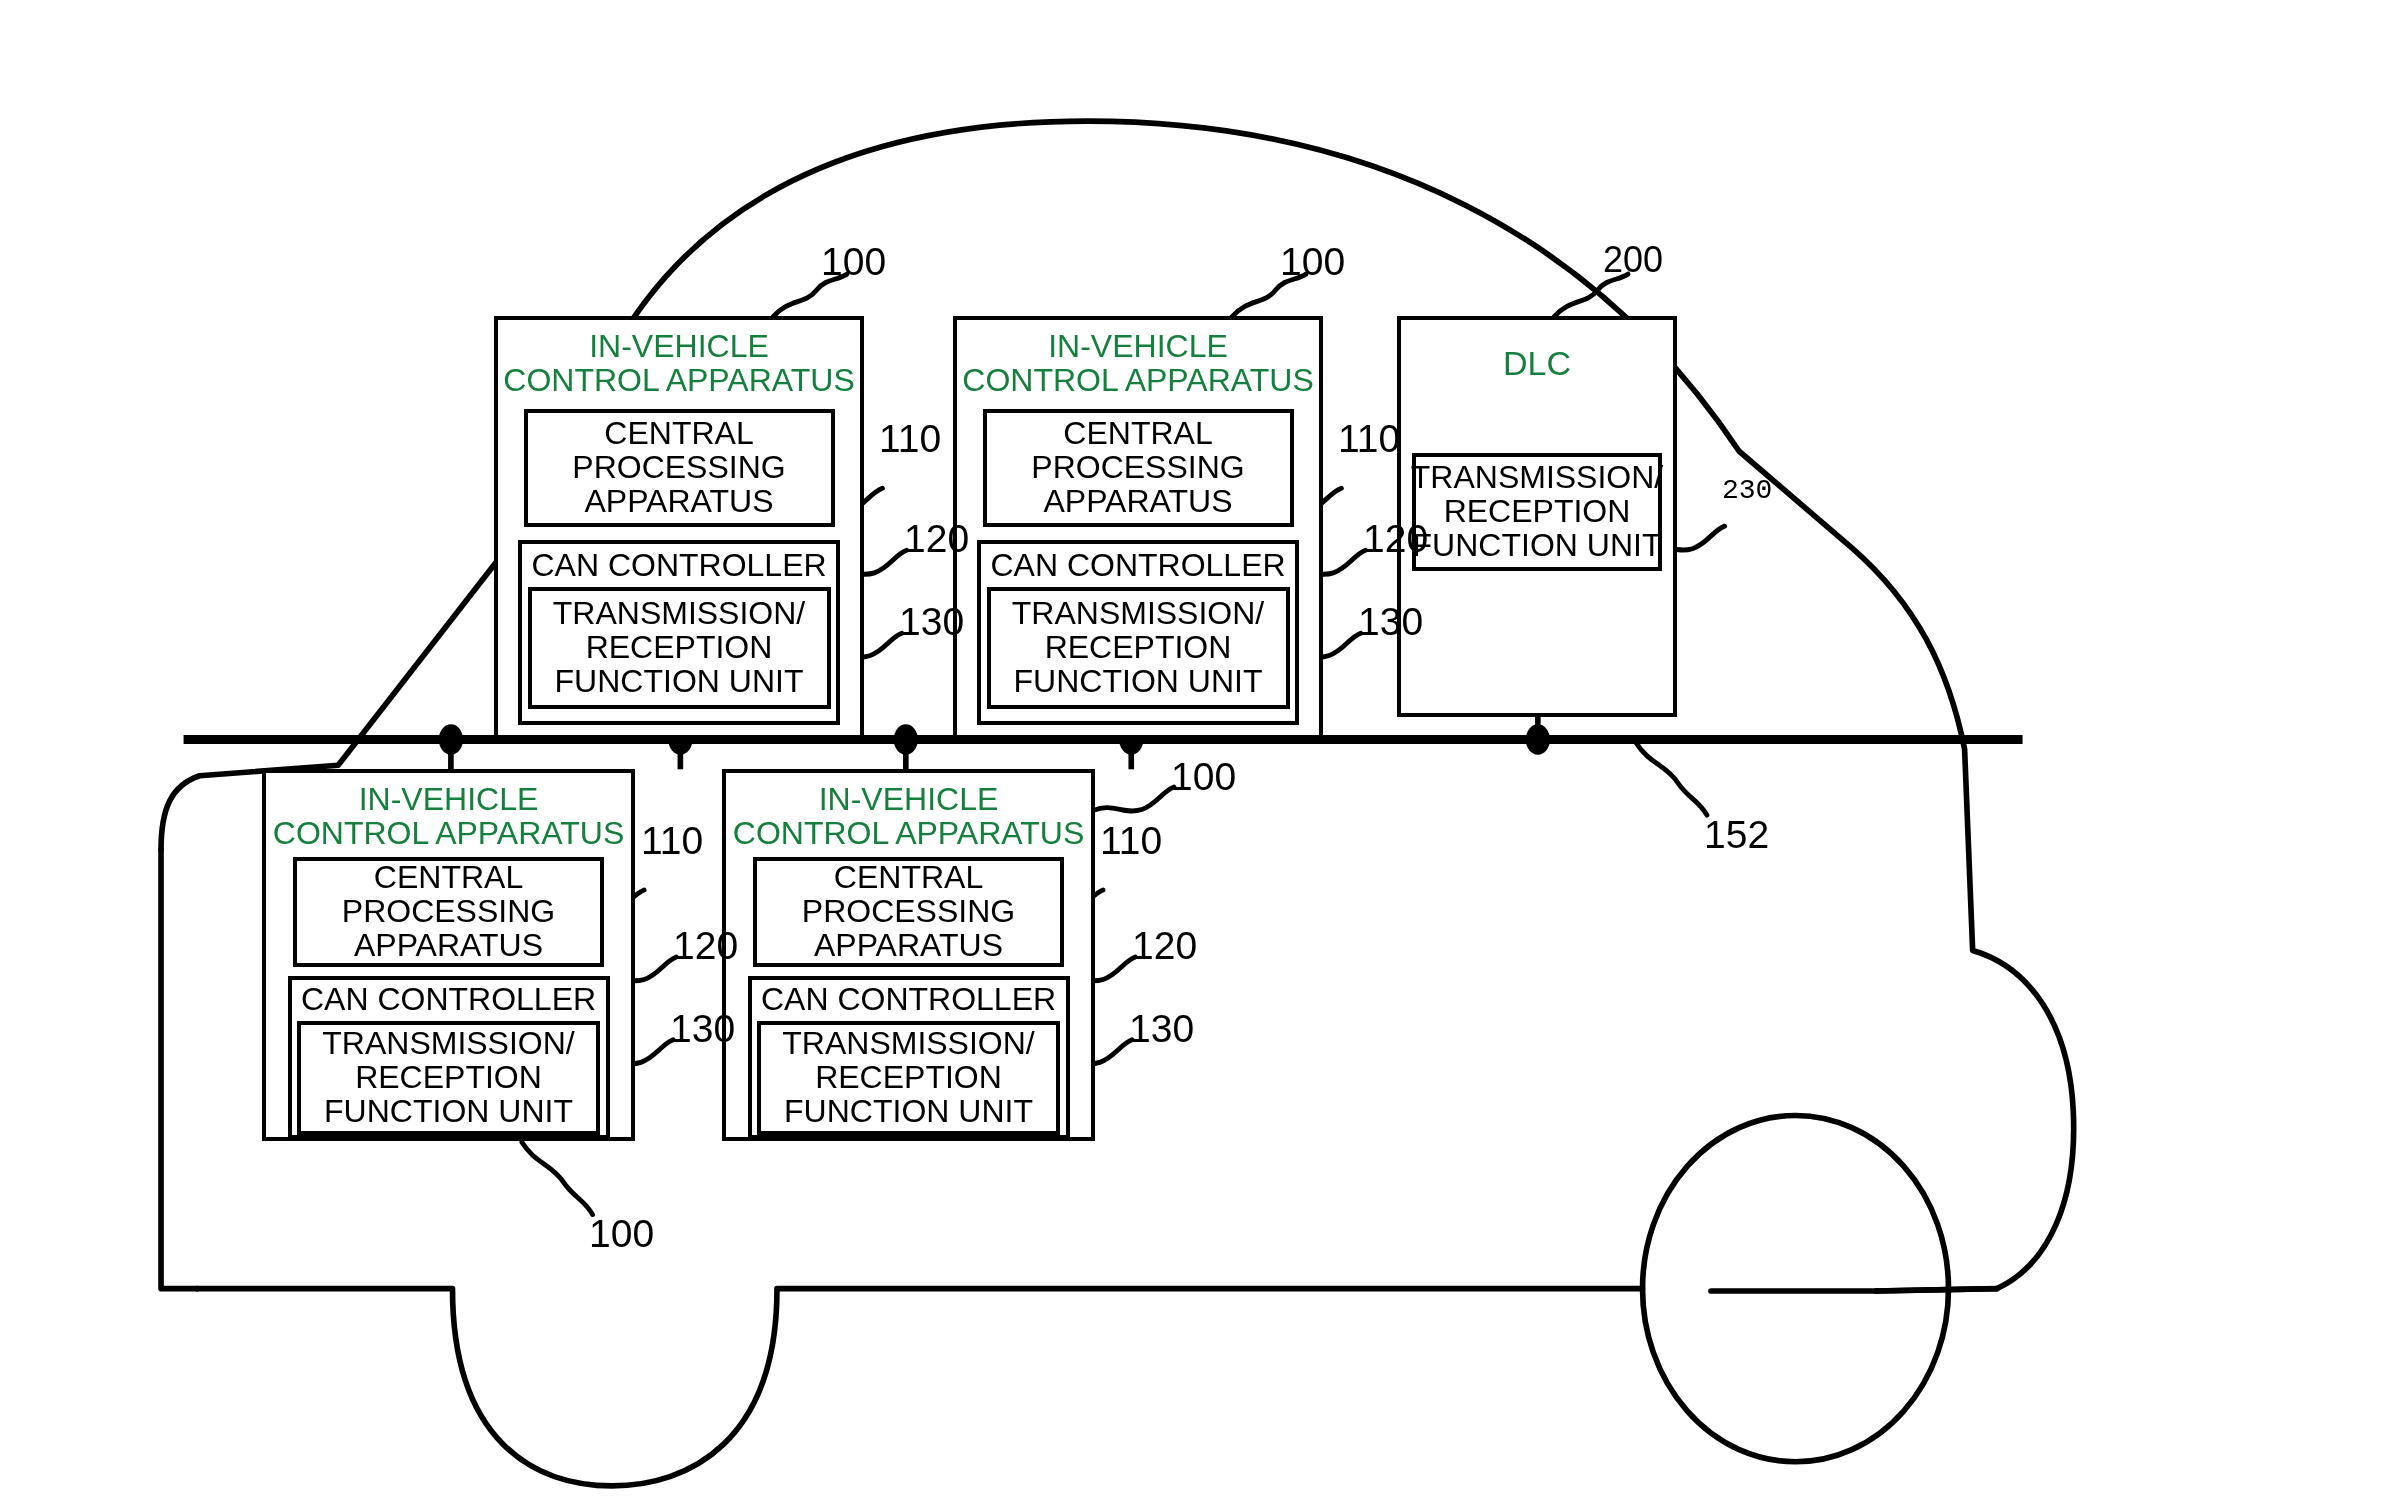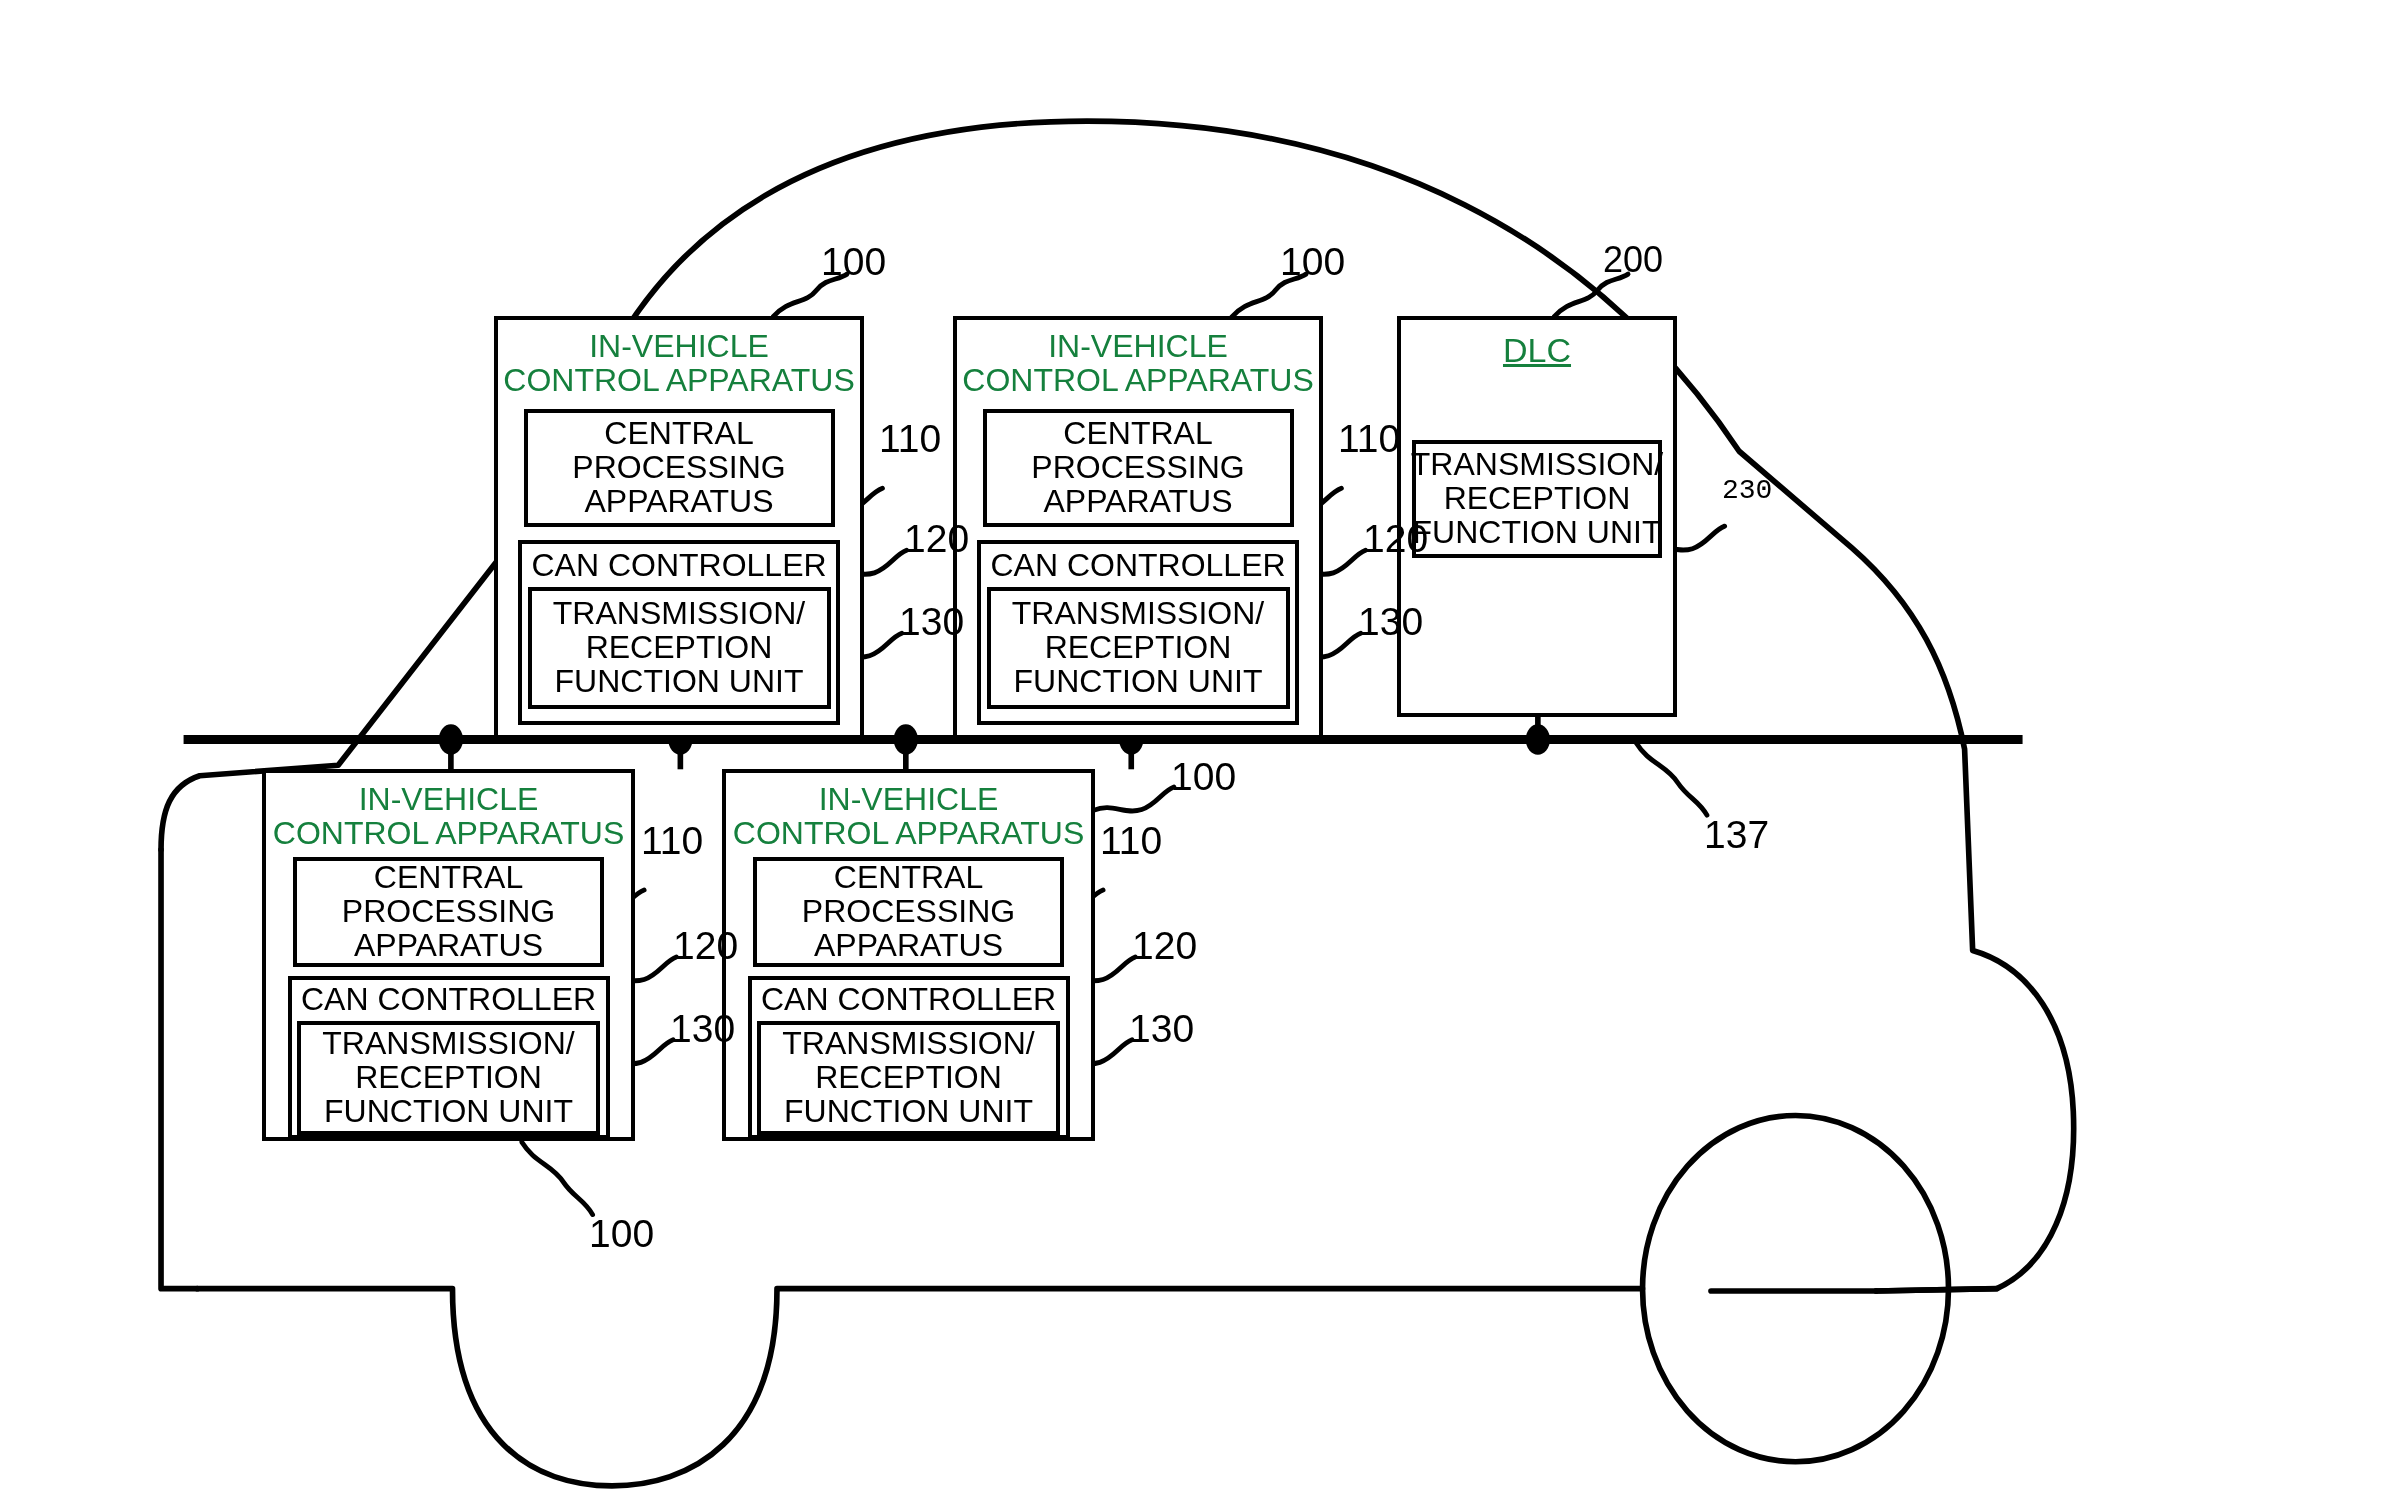--- a/index.html
+++ b/index.html
@@ -67,21 +67,21 @@
     line-height: 1;
   }
 
   
   .row-top .ecu-title   { font-size: 32px; padding-top: 9.7px; }
   .row-top .inner-label { font-size: 32px; }
 
   .row-bottom .ecu-title   { font-size: 32px; padding-top: 9.7px; }
   .row-bottom .inner-label { font-size: 32px; }
 
-  .dlc-title  { font-size: 34px; padding-top: 12px; text-decoration: underline; }
+  .dlc-title  { font-size: 34px; padding-top: 25px; }
   .dlc-label  { font-size: 32px; }
 </style>
 </head>
 <body>
 
 <div id="figure">
 
   <svg id="vector-layer" viewBox="0 0 2982 1872" xmlns="http://www.w3.org/2000/svg">
 
     <g fill="none" stroke="#000000" stroke-width="7" stroke-linecap="round" stroke-linejoin="round">
@@ -272,21 +272,21 @@
   <div class="ref-num" style="left:899px; top:602px; font-size:39px;">130</div>
 
   <div class="ref-num" style="left:1280px; top:242px; font-size:39px;">100</div>
   <div class="ref-num" style="left:1338px; top:419px; font-size:39px;">110</div>
   <div class="ref-num" style="left:1363px; top:519px; font-size:39px;">120</div>
   <div class="ref-num" style="left:1358px; top:602px; font-size:39px;">130</div>
 
   <div class="ref-num" style="left:1603px; top:242px; font-size:36px;">200</div>
   <div class="ref-num" style="left:1722px; top:477px; font-size:28px;font-family:Liberation Mono, monospace;">230</div>
 
-  <div class="ref-num" style="left:1704px; top:815px; font-size:39px;">137</div>
+  <div class="ref-num" style="left:1704px; top:815px; font-size:39px;">152</div>
 
   <div class="ref-num" style="left:641px; top:821px; font-size:39px;">110</div>
   <div class="ref-num" style="left:673px; top:926px; font-size:39px;">120</div>
   <div class="ref-num" style="left:670px; top:1009px; font-size:39px;">130</div>
   <div class="ref-num" style="left:589px; top:1214px; font-size:39px;">100</div>
 
   <div class="ref-num" style="left:1171px; top:757px; font-size:39px;">100</div>
   <div class="ref-num" style="left:1100px; top:821px; font-size:39px;">110</div>
   <div class="ref-num" style="left:1132px; top:926px; font-size:39px;">120</div>
   <div class="ref-num" style="left:1129px; top:1009px; font-size:39px;">130</div>

